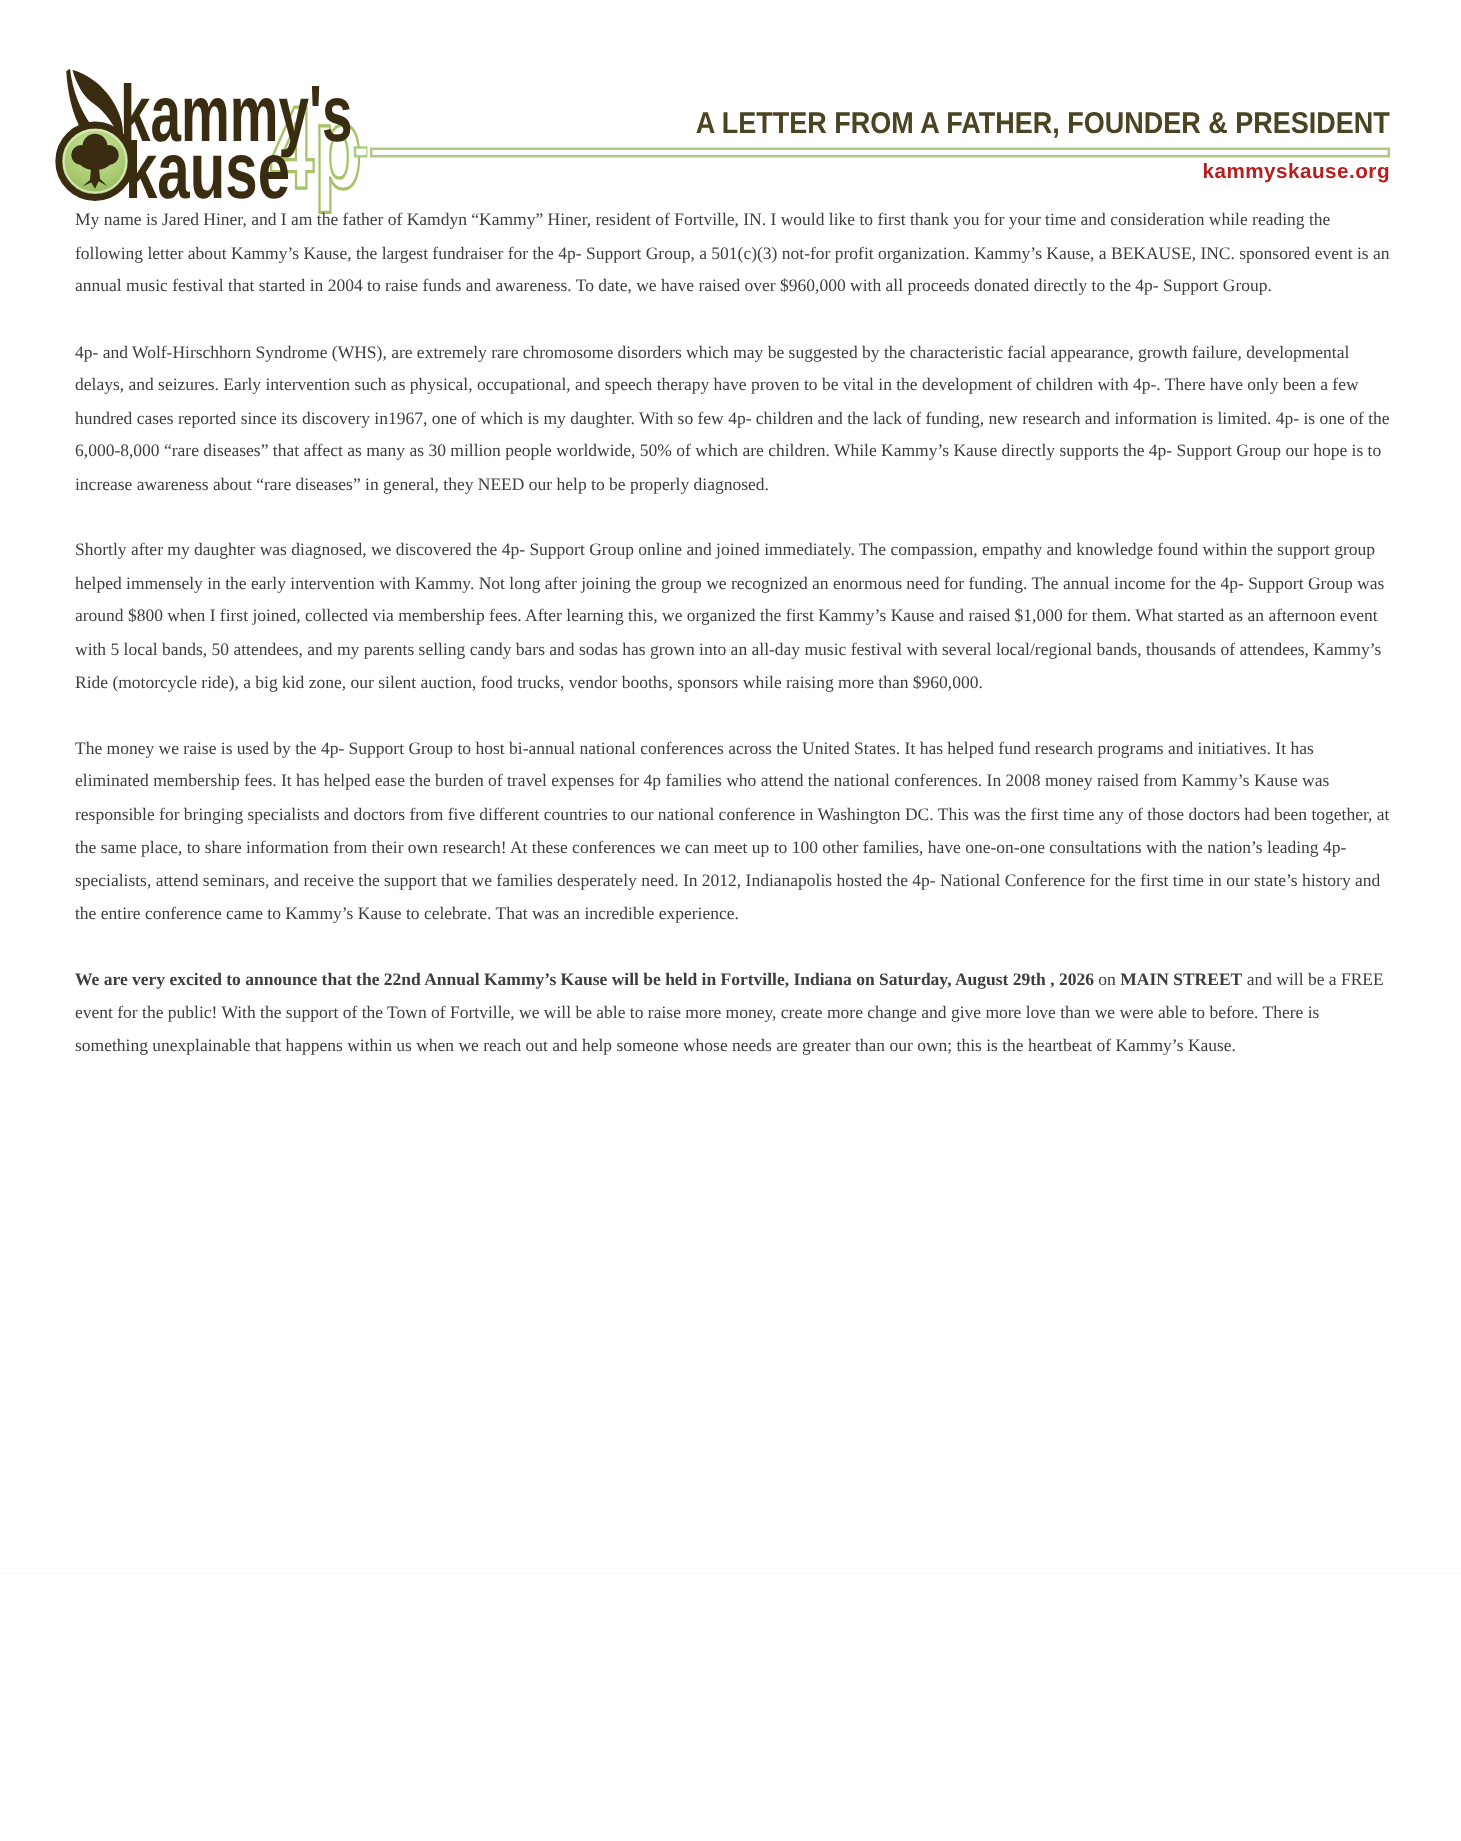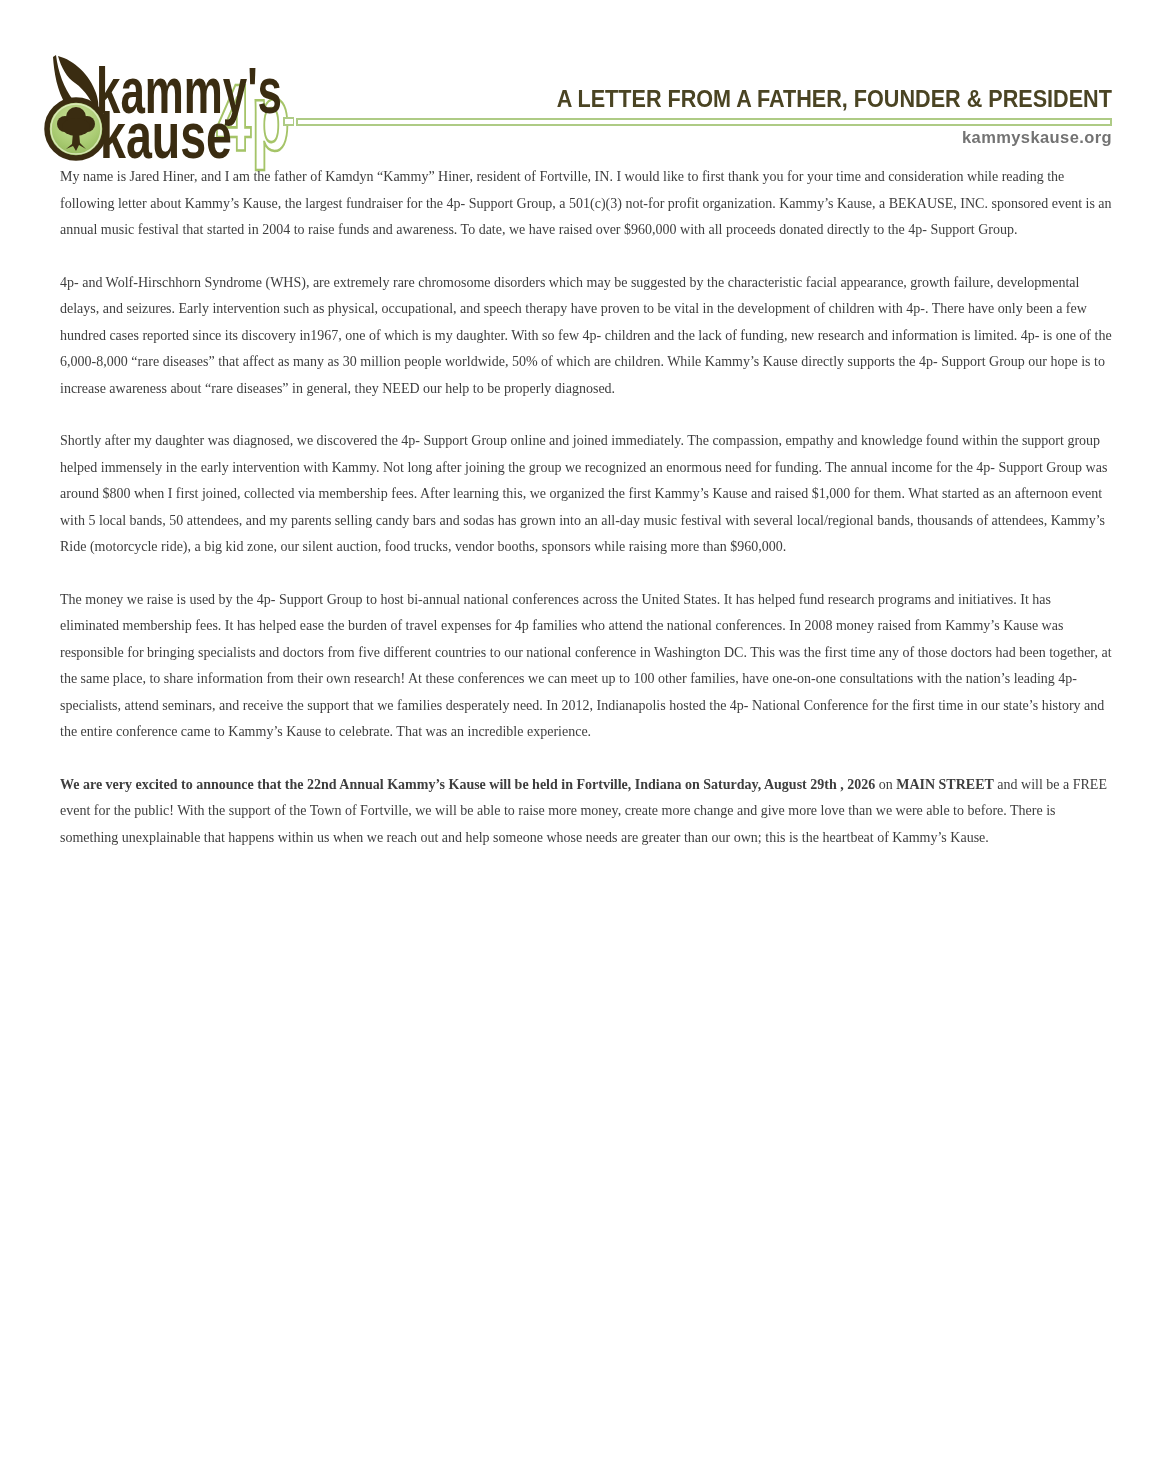--- a/index.html
+++ b/index.html
@@ -20,21 +20,21 @@
   .hdr-title{
     position:absolute;right:57px;top:86px;
     font-family:"Liberation Sans","DejaVu Sans",sans-serif;
     font-weight:bold;font-size:24px;line-height:26px;color:#4a4423;
     transform:scaleX(0.9);transform-origin:100% 50%;
     white-space:nowrap;letter-spacing:0px;
   }
   .hdr-site{
     position:absolute;right:57px;top:128px;
     font-family:"Liberation Sans","DejaVu Sans",sans-serif;
-    font-weight:bold;font-size:16.5px;color:#737373;letter-spacing:0.4px;
+    font-weight:bold;font-size:16.5px;color:#b91c1c;letter-spacing:0.4px;
   }
   
   .body{
     position:absolute;left:60px;top:164px;width:1053px;
     font-size:14px;line-height:26.5px;color:#3e3e3e;
   }
   .body p{margin:0 0 26px 0;}
   .body .b{font-weight:bold;}
   .body a.lnk{color:#2b2bd0;text-decoration:underline;cursor:pointer;}
   

